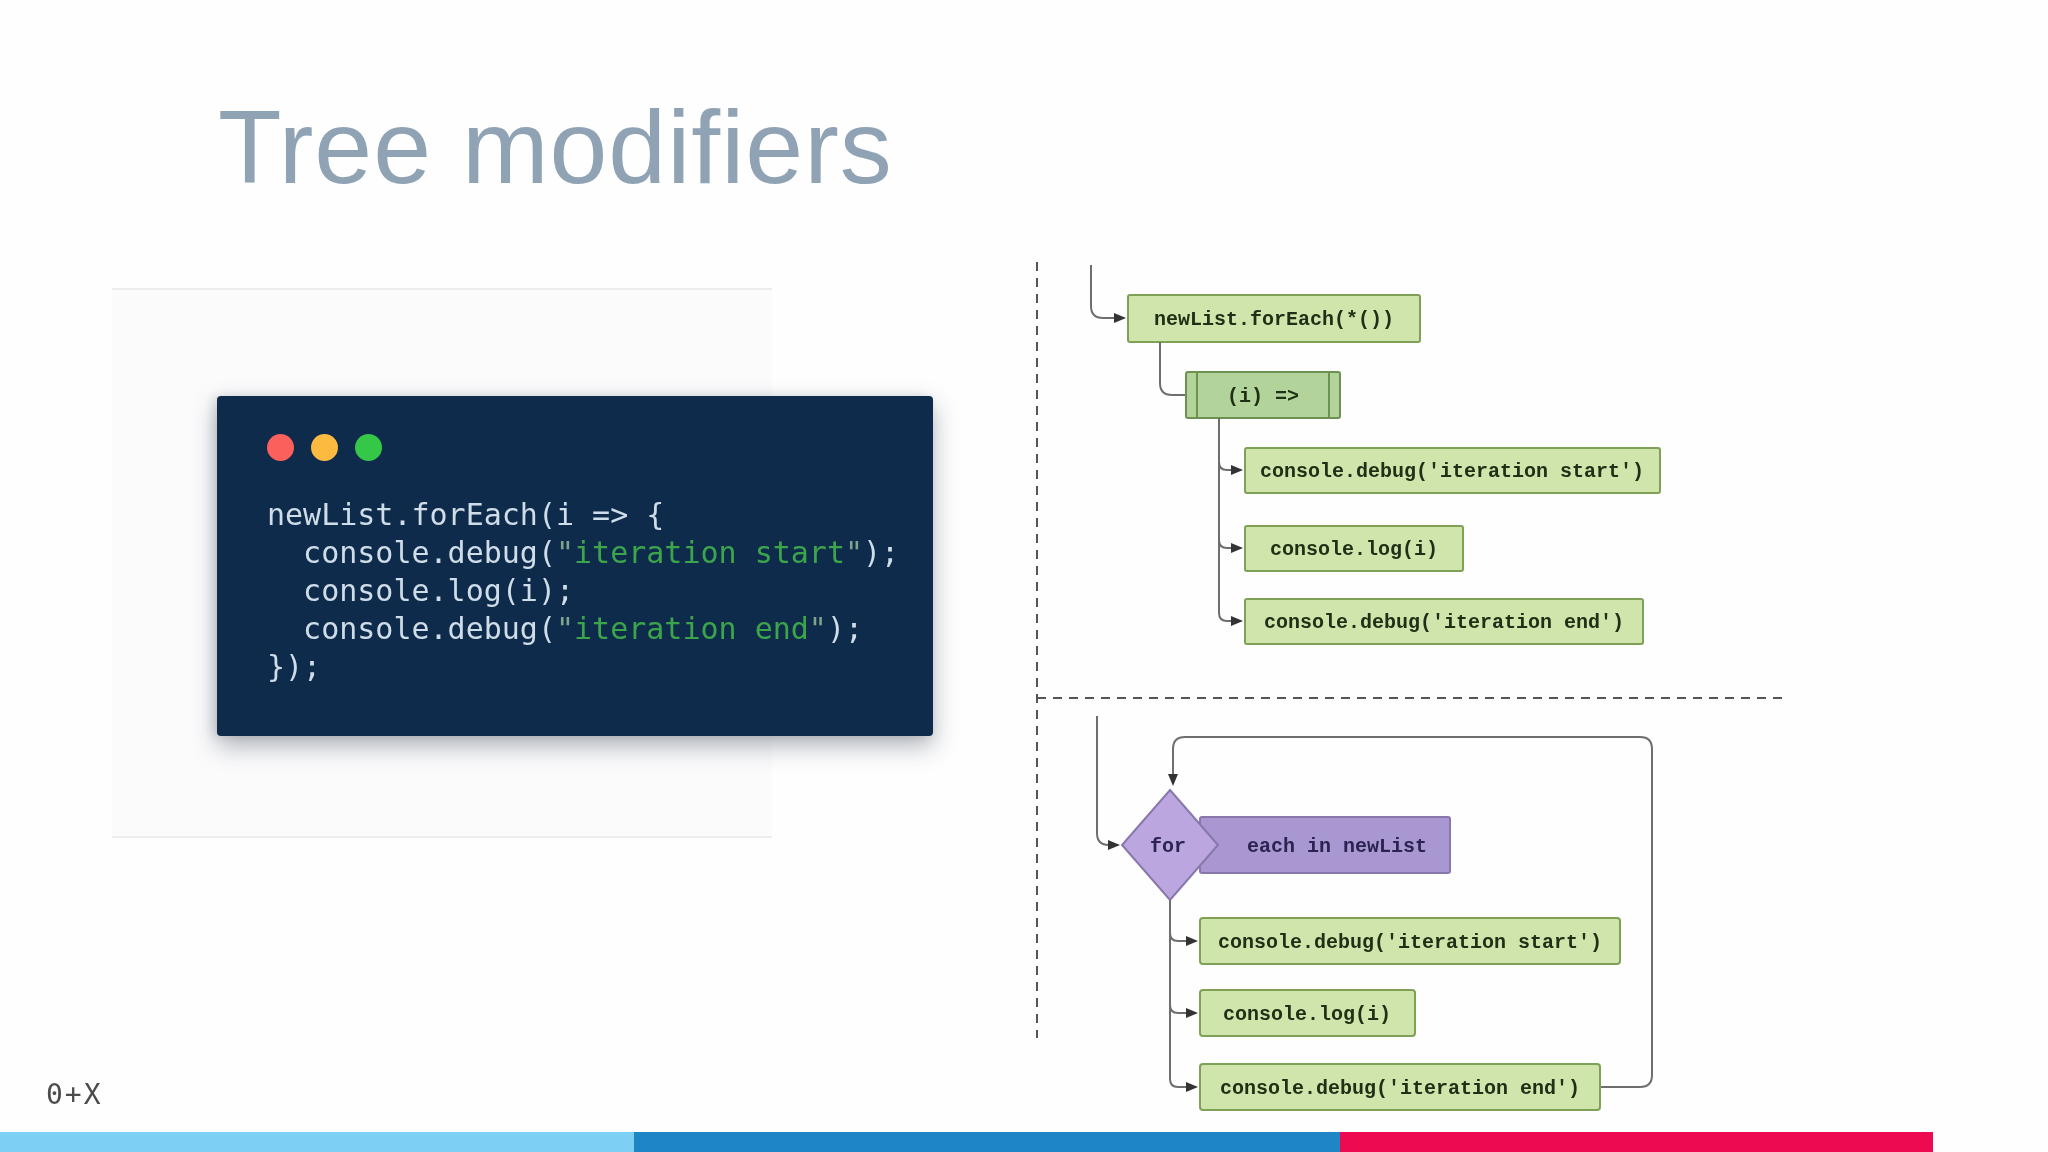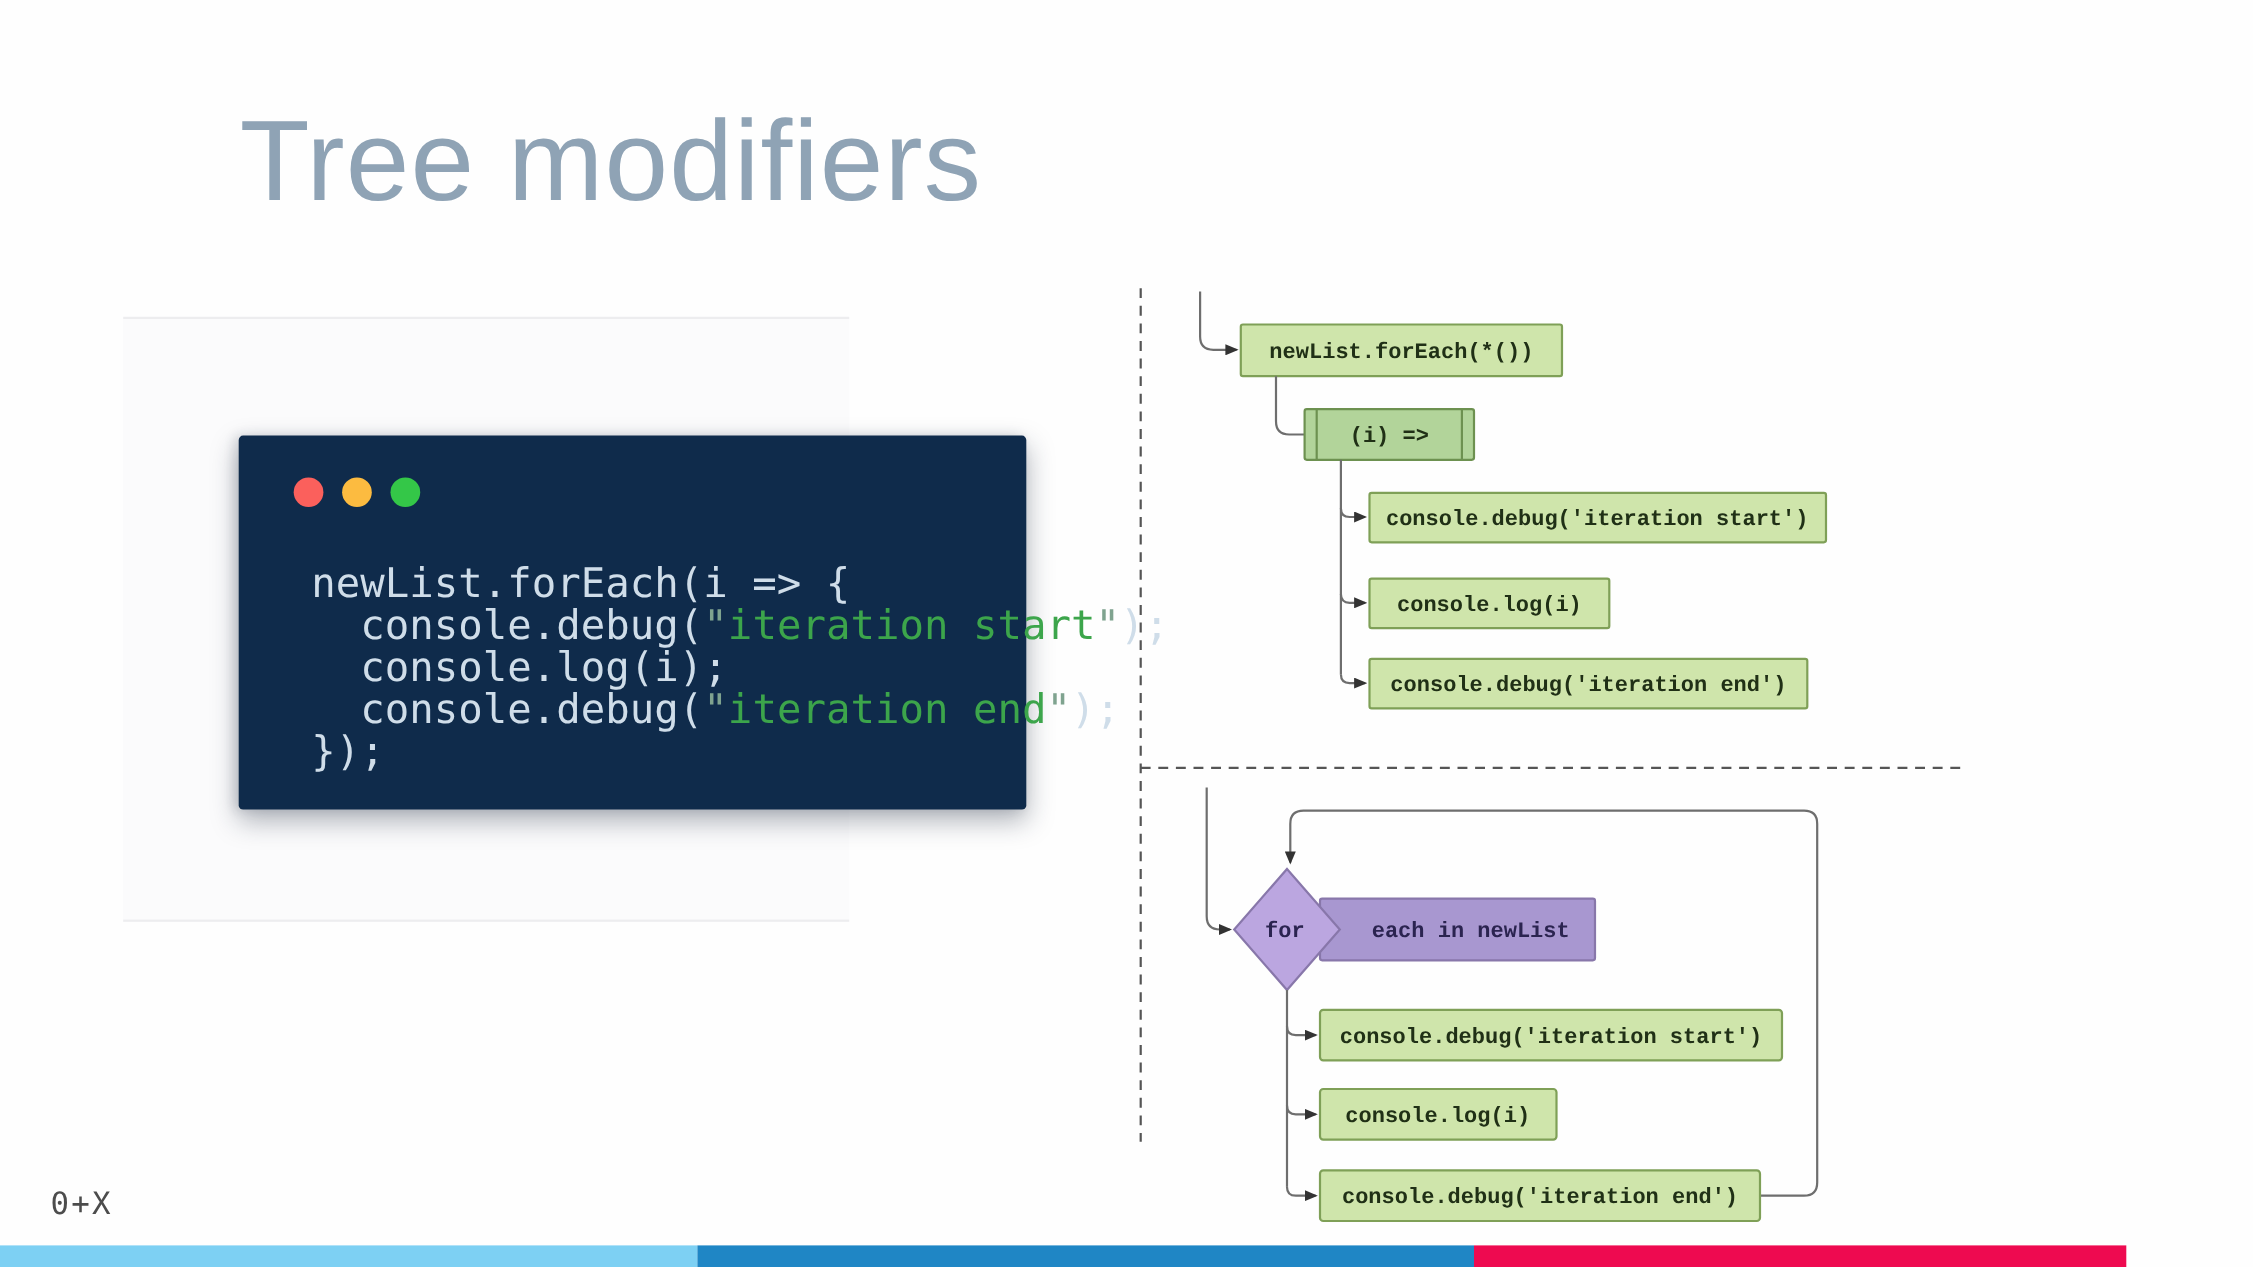--- a/index.html
+++ b/index.html
@@ -15,22 +15,22 @@
 
   
   .code-window{position:absolute;left:217px;top:396px;width:716px;height:340px;
                background:#0f2b4b;border-radius:4px;
                box-shadow:0 10px 24px rgba(30,40,60,.35), -4px 0 10px rgba(30,40,60,.12);}
   .dots{position:absolute;left:50px;top:38px;display:flex;gap:17px;}
   .dot{width:27px;height:27px;border-radius:50%;}
   .dot.red{background:#fb605c;}
   .dot.yellow{background:#fcbb40;}
   .dot.green{background:#34c748;}
-  .code{position:absolute;left:50px;top:100px;margin:16px;
-        font-family:"DejaVu Sans Mono",monospace;font-size:37px;line-height:38px;
+  .code{position:absolute;left:50px;top:100px;margin:0;
+        font-family:"DejaVu Sans Mono",monospace;font-size:30px;line-height:38px;
         color:#cfdde9;white-space:pre;}
   .code .str{color:#3ca54b;}
   .code .q{color:#7fa38f;}
 
   
   .diagram-svg{position:absolute;left:1020px;top:190px;width:800px;height:950px;}
   .connector{fill:none;stroke:#6e6e6e;stroke-width:2;}
   .dashed{fill:none;stroke:#555555;stroke-width:2;stroke-dasharray:9 7;}
   .node-label{font-family:"Liberation Mono","DejaVu Sans Mono",monospace;font-size:20px;
               font-weight:bold;fill:#203016;text-anchor:middle;}

